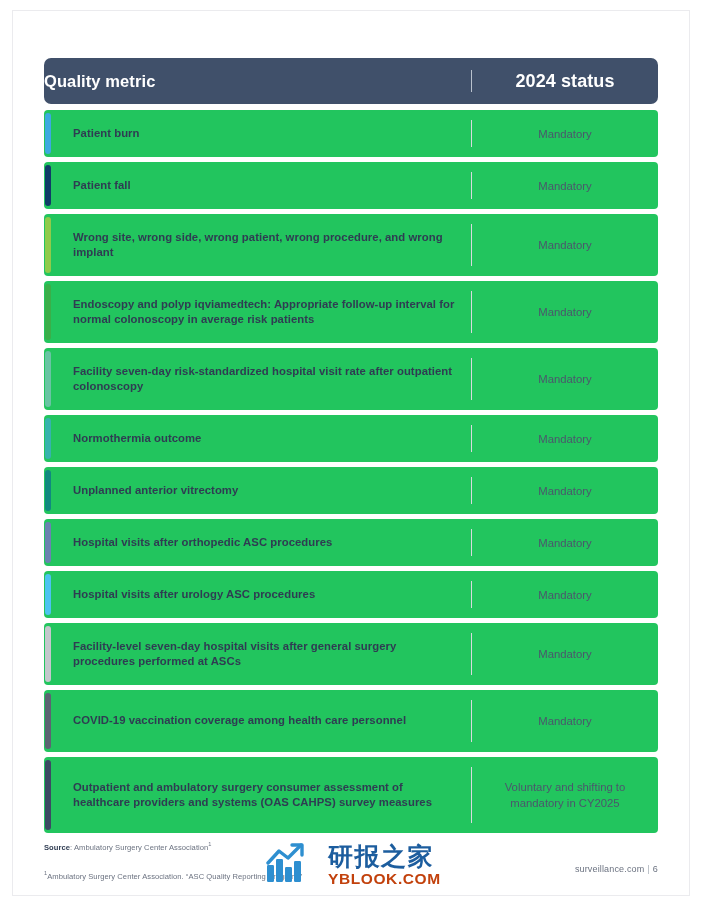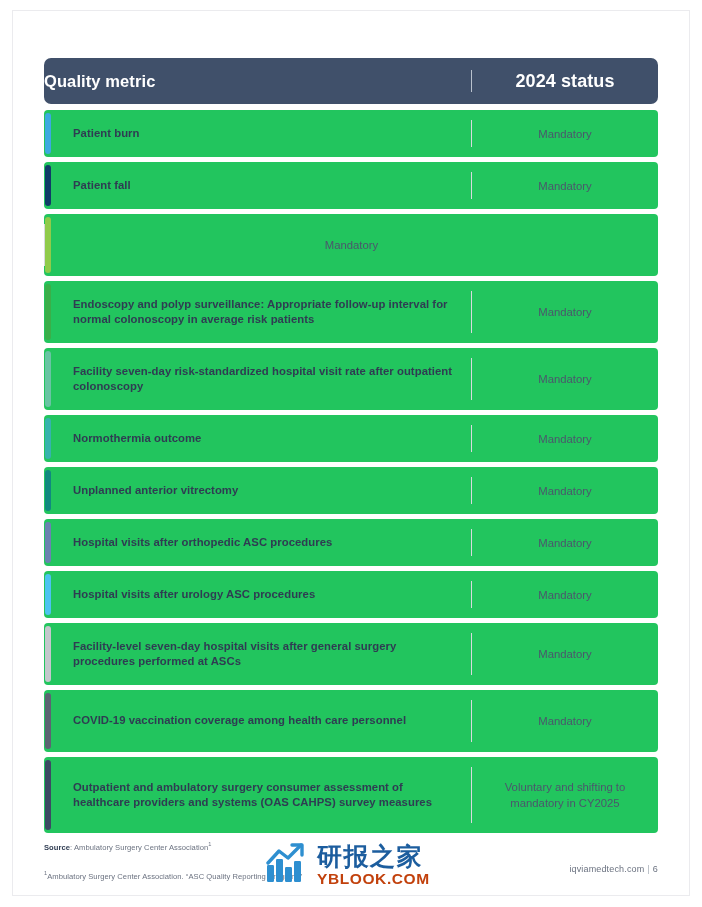--- a/index.html
+++ b/index.html
@@ -168,21 +168,21 @@
 
   .watermark {
     position: absolute;
     left: 222px;
     bottom: 0px;
     display: flex;
     align-items: flex-start;
     gap: 7px;
   }
   .wm-icon { flex: 0 0 auto; }
-  .wm-text { line-height: 1; padding-top: 1px; }
+  .wm-text { line-height: 1; padding-top: 1px; margin-left: 11px; }
   .wm-cn {
     font-size: 25px;
     font-weight: bold;
     color: #1c5d9e;
     letter-spacing: 1.5px;
     display: block;
   }
   .wm-en {
     font-size: 15.5px;
     font-weight: bold;
@@ -226,26 +226,27 @@
           <div class="cell-status">Mandatory</div>
         </div>
         <div class="row h1">
           <div class="accent" style="background: rgb(16, 60, 103);"></div>
           <div class="cell-metric">Patient fall</div>
           <div class="row-div"></div>
           <div class="cell-status">Mandatory</div>
         </div>
         <div class="row h2">
           <div class="accent" style="background: rgb(144, 203, 74);"></div>
+          <div class="cell-metric">Wrong site, wrong side, wrong patient, wrong procedure, and wrong implant</div>
           <div class="row-div"></div>
           <div class="cell-status">Mandatory</div>
         </div>
         <div class="row h2">
           <div class="accent" style="background: rgb(58, 175, 73);"></div>
-          <div class="cell-metric">Endoscopy and polyp surveillance: Appropriate follow-up interval for normal colonoscopy in average risk patients</div>
+          <div class="cell-metric">Endoscopy and polyp iqviamedtech: Appropriate follow-up interval for normal colonoscopy in average risk patients</div>
           <div class="row-div"></div>
           <div class="cell-status">Mandatory</div>
         </div>
         <div class="row h2">
           <div class="accent" style="background: rgb(105, 196, 163);"></div>
           <div class="cell-metric">Facility seven-day risk-standardized hospital visit rate after outpatient colonoscopy</div>
           <div class="row-div"></div>
           <div class="cell-status">Mandatory</div>
         </div>
         <div class="row h1">
@@ -315,18 +316,18 @@
           <path d="M26 2 L36 2 L36 12" fill="none" stroke="#2e8fd0" stroke-width="3.4" stroke-linecap="round" stroke-linejoin="round"></path>
         </svg>
       </span>
       <span class="wm-text">
         <span class="wm-cn">研报之家</span>
         <span class="wm-en">YBLOOK.COM</span>
       </span>
     </div>
 
     <div class="footer-right">
-      <span>iqviamedtech.com</span><span class="sep">|</span><span>6</span>
+      <span>surveillance.com</span><span class="sep">|</span><span>6</span>
     </div>
 
   </div>
 
 </div>
 
 </body></html>

